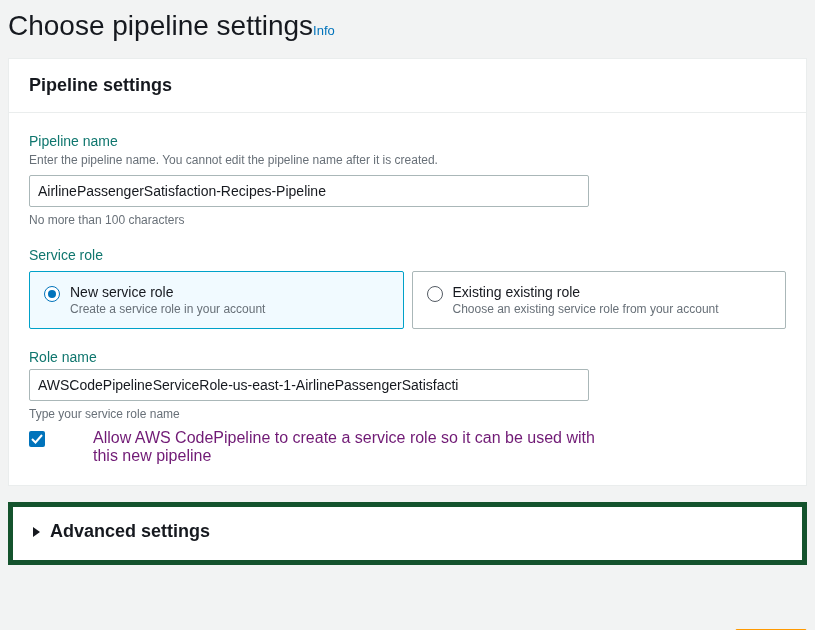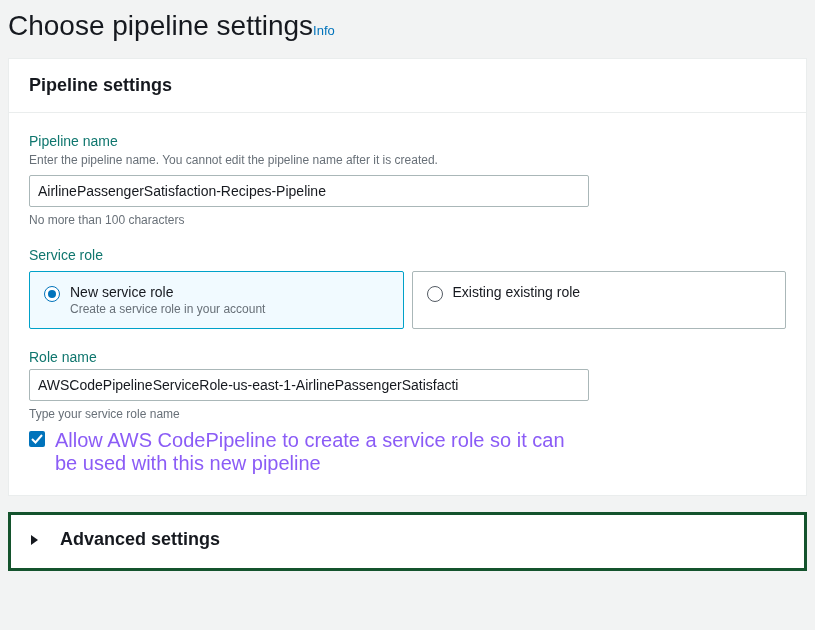--- a/index.html
+++ b/index.html
@@ -20,22 +20,22 @@
 .radio-card { flex: 1; border: 1px solid #aab7b8; border-radius: 2px; padding: 12px 14px; display: flex; gap: 10px; cursor: pointer; }
 .radio-card.selected { border: 1px solid #00a1c9; background: #f1faff; }
 .radio-outer { width: 16px; height: 16px; border: 1px solid #545b64; border-radius: 50%; flex-shrink: 0; margin-top: 2px; position: relative; background: #fff; }
 .radio-card.selected .radio-outer { border-color: #0073bb; }
 .radio-card.selected .radio-outer::after { content: ""; position: absolute; width: 8px; height: 8px; background: #0073bb; border-radius: 50%; top: 3px; left: 3px; }
 .radio-text .title { font-size: 14px; color: #16191f; }
 .radio-text .sub { font-size: 12px; color: #687078; margin-top: 2px; }
 .checkbox-row { display: flex; gap: 10px; align-items: flex-start; margin-top: 8px; }
 .checkbox { width: 16px; height: 16px; background: #0073bb; border-radius: 2px; flex-shrink: 0; position: relative; margin-top: 2px; cursor: pointer; }
 .checkbox svg { position: absolute; top: 2px; left: 2px; }
-.checkbox-label { font-size: 20px; color: #8b5cf6; max-width: 520px; }
-.expand-panel { background: #fff; border: 3px solid #14532d; margin: 0 8px 12px 8px; padding: 14px 20px 18px 20px; display: flex; align-items: center; gap: 22px; cursor: pointer; }
+.checkbox-label { font-size: 16px; color: #701a75; max-width: 520px; margin-left: 38px; }
+.expand-panel { background: #fff; border: 5px solid #14532d; margin: 0 8px 12px 8px; padding: 14px 20px 18px 20px; display: flex; align-items: center; gap: 10px; cursor: pointer; }
 .expand-panel h2 { font-size: 18px; font-weight: 700; }
 .caret { width: 0; height: 0; border-top: 5px solid transparent; border-bottom: 5px solid transparent; border-left: 7px solid #16191f; }
 .footer { display: flex; justify-content: flex-end; gap: 12px; padding: 8px 8px 0 8px; }
 .btn { height: 32px; padding: 0 20px; font-size: 14px; border-radius: 2px; cursor: pointer; display: inline-flex; align-items: center; margin-top: 44px; }
 .btn-link { background: transparent; border: none; color: #545b64; font-weight: 700; }
 .btn-primary { background: #ff9900; border: 1px solid #ff9900; color: #16191f; font-weight: 700; }
 </style>
 </head>
 <body>
 
@@ -64,20 +64,21 @@
           <div class="radio-outer"></div>
           <div class="radio-text">
             <div class="title">New service role</div>
             <div class="sub">Create a service role in your account</div>
           </div>
         </div>
         <div class="radio-card">
           <div class="radio-outer"></div>
           <div class="radio-text">
             <div class="title">Existing existing role</div>
+            <div class="sub">Choose an existing service role from your account</div>
           </div>
         </div>
       </div>
     </div>
 
     <div class="form-group" style="margin-bottom:8px;">
       <label class="form-label">Role name</label>
       <input class="text-input" type="text" value="AWSCodePipelineServiceRole-us-east-1-AirlinePassengerSatisfacti" style="">
       <div class="form-hint-below">Type your service role name</div>
     </div>

